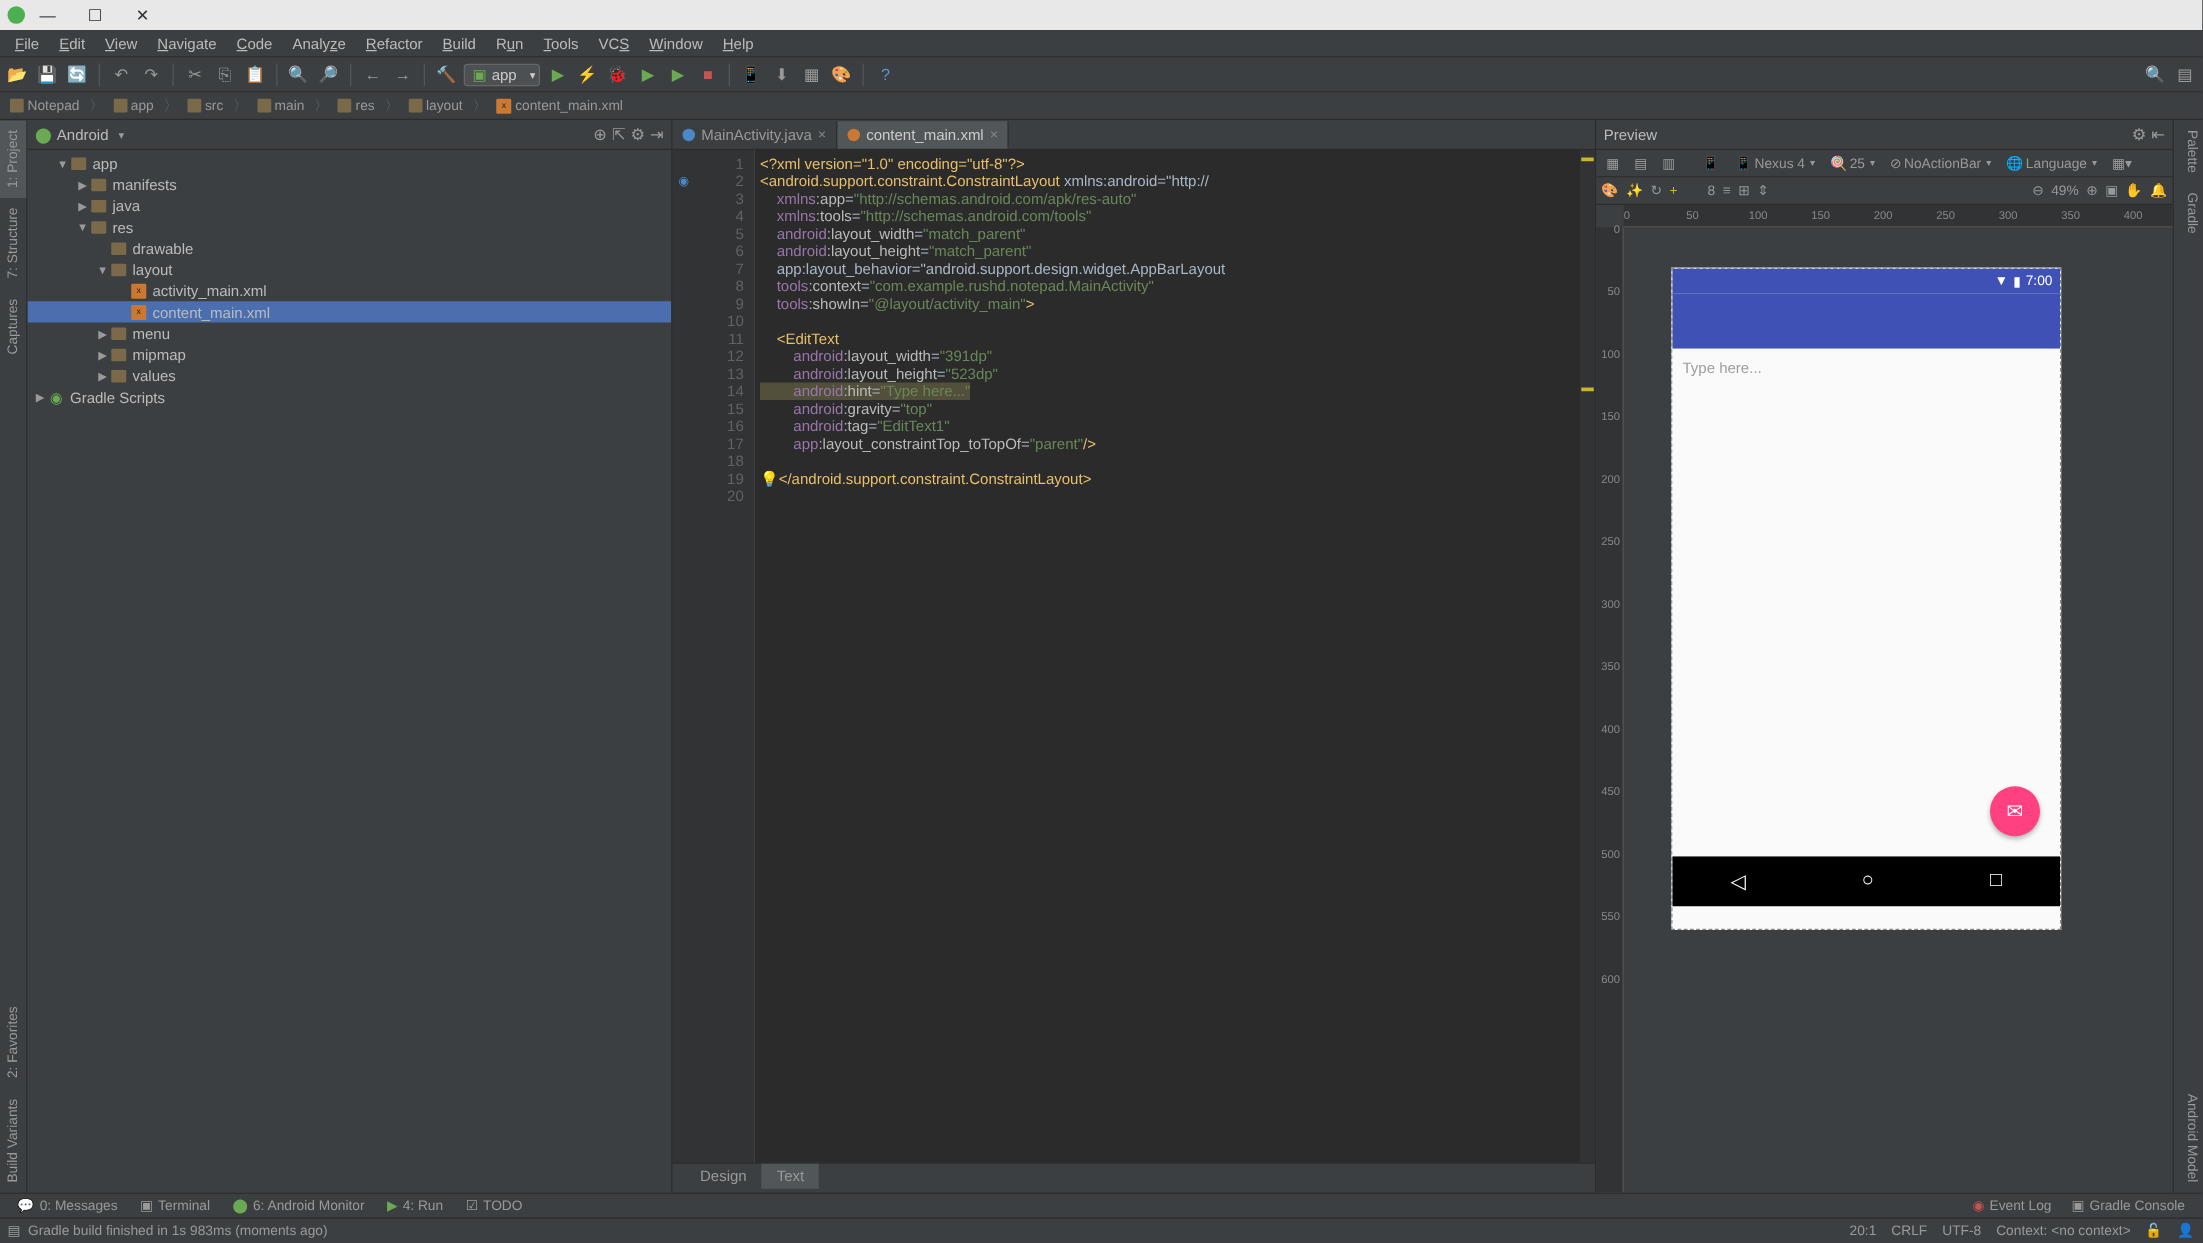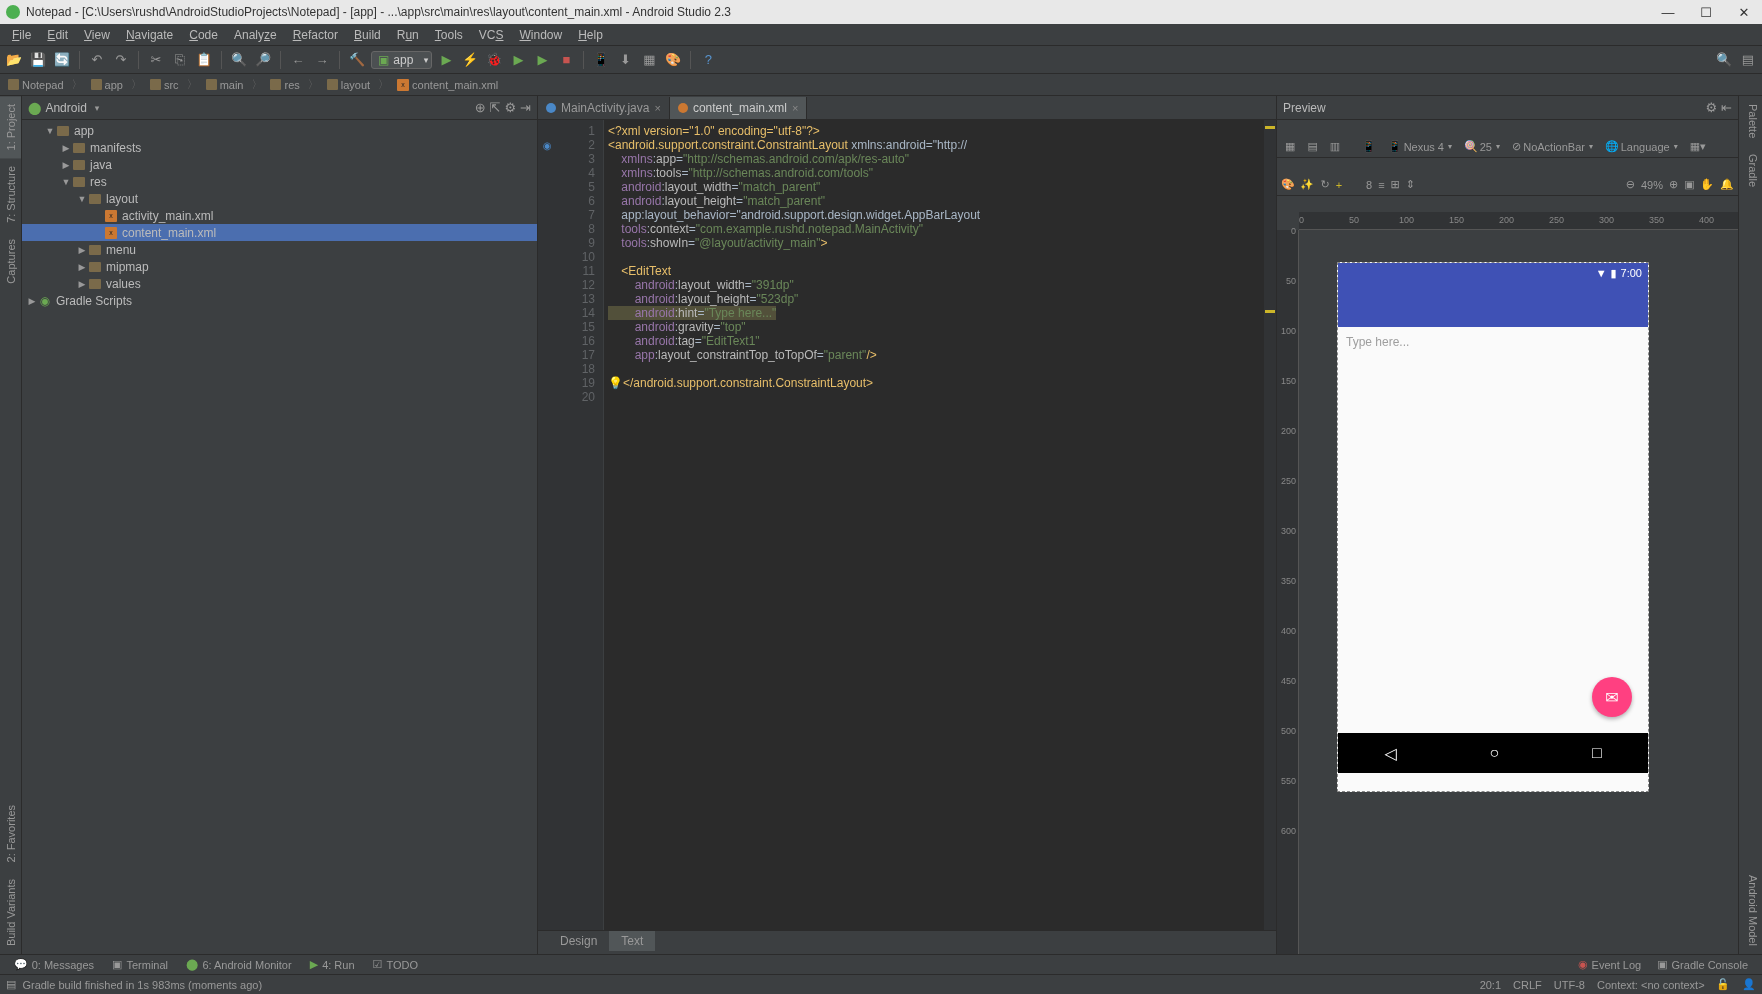--- a/index.html
+++ b/index.html
@@ -77,21 +77,21 @@
 .c-ns { color: #9876aa; }
 .c-str { color: #6a8759; }
 .c-warn { background: #52503a; }
 .editor-overview { width: 12px; background: #313335; position: relative; }
 .ov-mark { position: absolute; right: 1px; width: 10px; height: 3px; }
 .design-tabs { height: 24px; background: #3c3f41; border-top: 1px solid #2b2b2b; display: flex; align-items: flex-start; padding-left: 10px; }
 .design-tab { padding: 3px 12px; color: #999; cursor: pointer; }
 .design-tab.active { background: #515658; }
 
 
-.preview-panel { width: 462px; background: #3c3f41; border-left: 1px solid #2b2b2b; display: flex; flex-direction: column; gap: 16px; }
+.preview-panel { width: 462px; background: #3c3f41; border-left: 1px solid #2b2b2b; display: flex; flex-direction: column; }
 .preview-toolbar { height: 22px; background: #3c3f41; border-bottom: 1px solid #2b2b2b; display: flex; align-items: center; padding: 0 4px; gap: 4px; font-size: 11px; color: #999; }
 .preview-toolbar .ptb-btn { padding: 1px 4px; cursor: pointer; display: flex; align-items: center; gap: 2px; }
 .preview-toolbar2 { height: 22px; background: #3c3f41; border-bottom: 1px solid #2b2b2b; display: flex; align-items: center; padding: 0 4px; gap: 6px; font-size: 11px; color: #999; }
 .preview-canvas-wrap { flex: 1; background: #3c3f41; position: relative; overflow: hidden; }
 .ruler-h { position: absolute; top: 0; left: 22px; right: 0; height: 18px; background: #313335; border-bottom: 1px solid #555; font-size: 9px; color: #888; }
 .ruler-v { position: absolute; top: 18px; left: 0; width: 22px; bottom: 0; background: #313335; border-right: 1px solid #555; font-size: 9px; color: #888; }
 .ruler-tick { position: absolute; }
 .device-frame { position: absolute; top: 50px; left: 60px; width: 312px; height: 530px; border: 1px dashed #888; background: #fafafa; }
 .device-status { height: 20px; background: #3f51b5; display: flex; justify-content: flex-end; align-items: center; padding: 0 6px; gap: 4px; color: #fff; font-size: 11px; }
 .device-appbar { height: 44px; background: #3f51b5; }
@@ -109,21 +109,20 @@
 .status-right { margin-left: auto; display: flex; align-items: center; gap: 12px; }
 .lock-icon { font-size: 11px; }
 
 .dd::after { content: "▾"; margin-left: 2px; font-size: 8px; }
 </style>
 </head>
 <body>
 
 <div class="titlebar">
   <span class="app-icon"></span>
-  <span class="titlebar-title">Notepad - [C:\Users\rushd\AndroidStudioProjects\Notepad] - [app] - ...\app\src\main\res\layout\content_main.xml - Android Studio 2.3</span>
   <div class="titlebar-controls">
     <span class="tb-btn">—</span>
     <span class="tb-btn">☐</span>
     <span class="tb-btn">✕</span>
   </div>
 </div>
 
 <div class="menubar">
   <span class="menu-item"><span class="u">F</span><span>ile</span></span>
   <span class="menu-item"><span class="u">E</span>dit</span>
@@ -263,20 +262,27 @@
             <span class="folder-icon"></span>
           </span>
           <span>java</span>
         </div>
       <div class="tree-node ind-2">
           <span class="tree-arrow">▼</span>
           <span class="tree-icon">
             <span class="folder-icon"></span>
           </span>
           <span>res</span>
+        </div>
+      <div class="tree-node ind-3">
+          <span class="tree-arrow"></span>
+          <span class="tree-icon">
+            <span class="folder-icon"></span>
+          </span>
+          <span>drawable</span>
         </div>
       <div class="tree-node ind-3">
           <span class="tree-arrow">▼</span>
           <span class="tree-icon">
             <span class="folder-icon"></span>
           </span>
           <span>layout</span>
         </div>
       <div class="tree-node ind-4">
           <span class="tree-arrow"></span>

